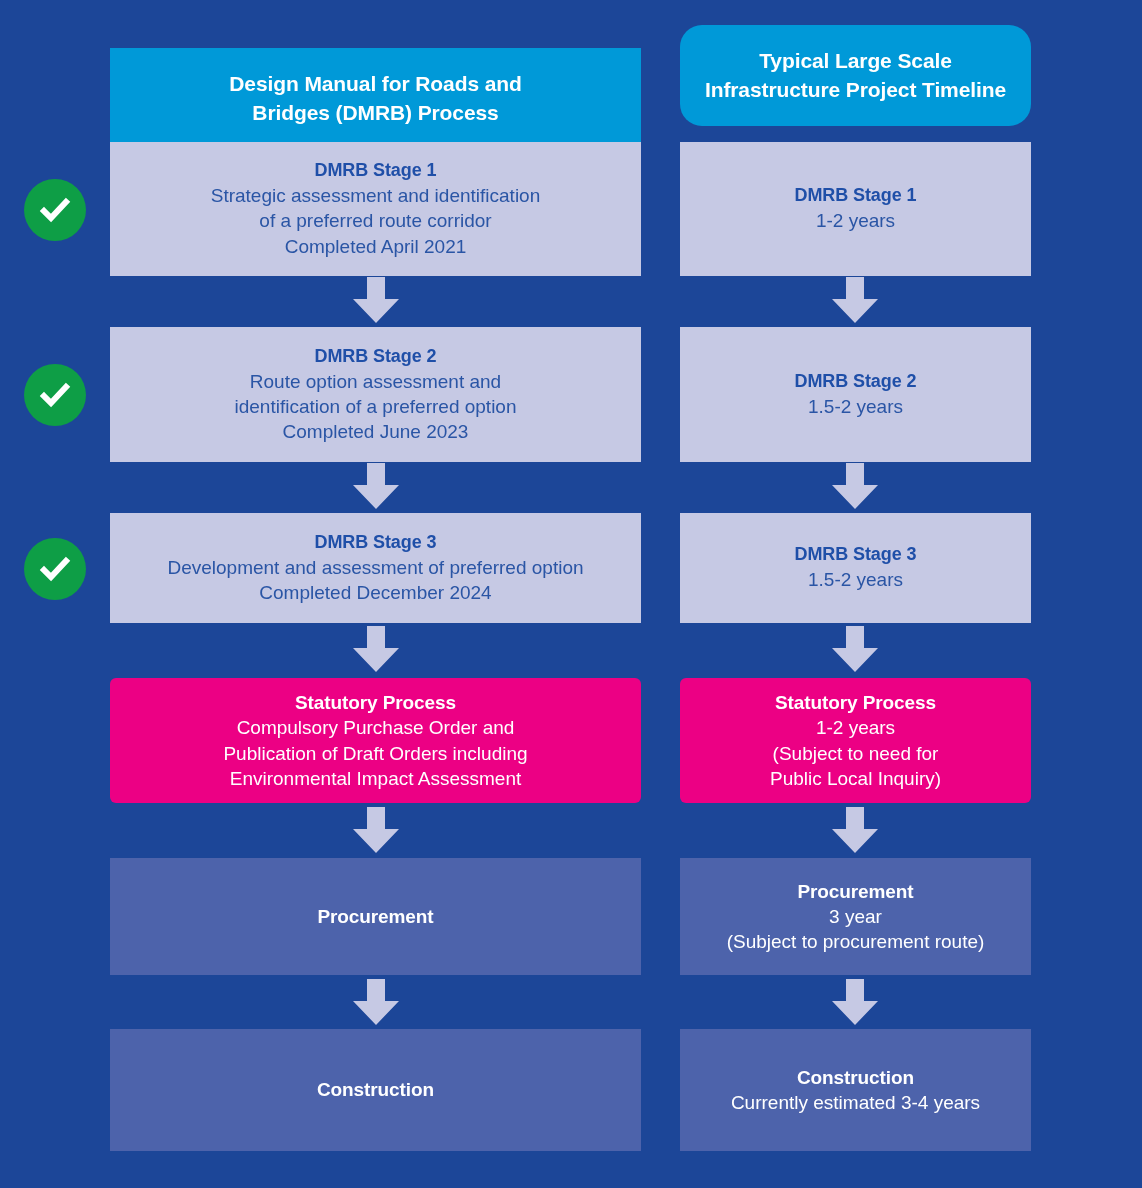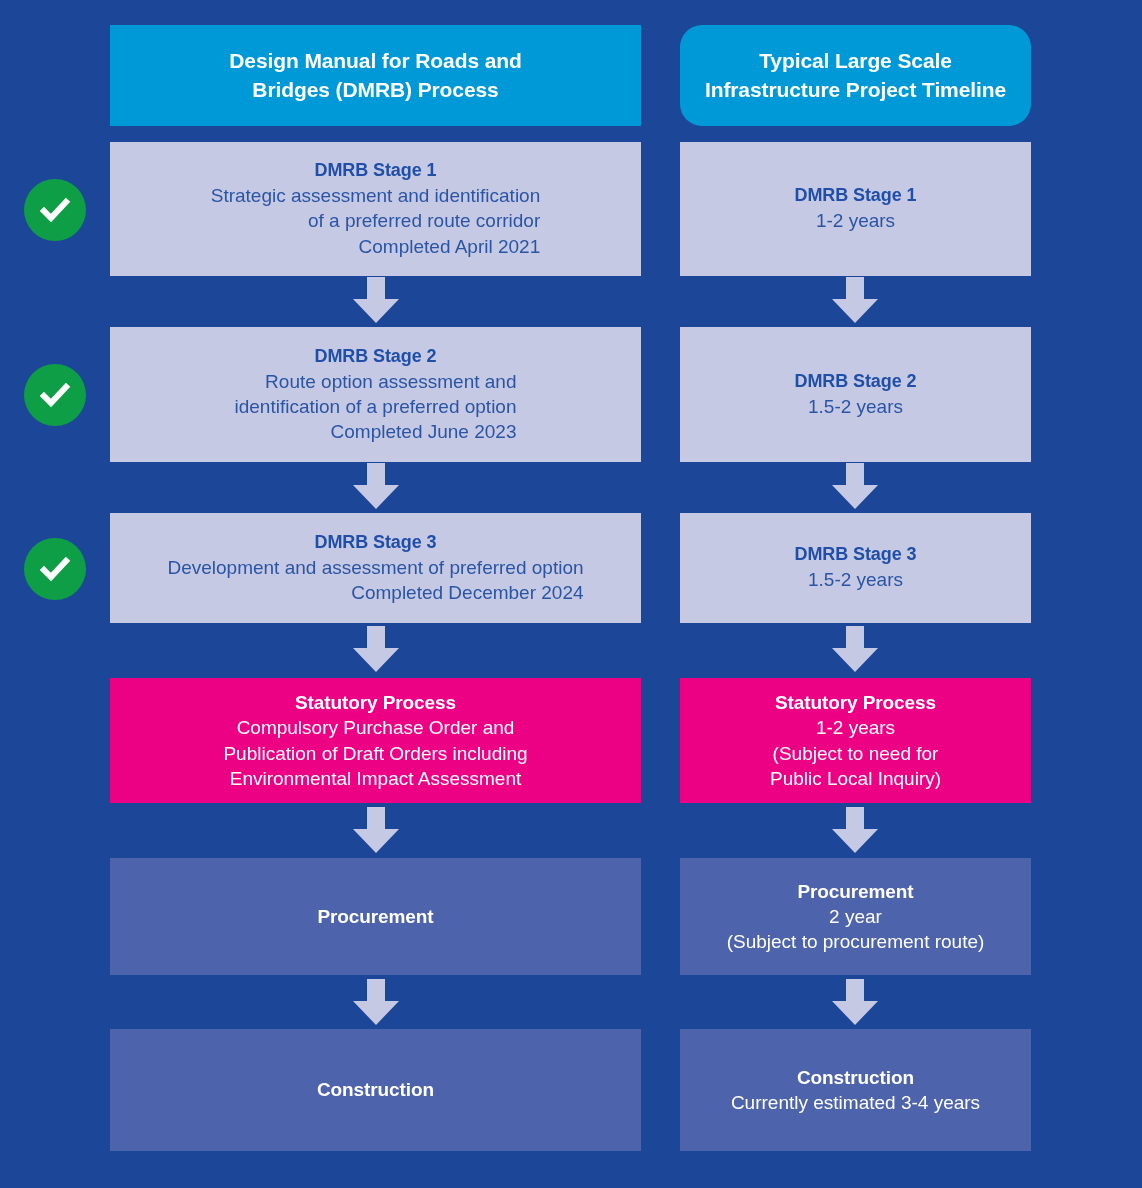--- a/index.html
+++ b/index.html
@@ -59,26 +59,27 @@
     font-size: 21px;
     line-height: 1.38;
   }
 
   
   .stage-box {
     background: #c6c9e4;
     color: #1f4fa8;
   }
   .stage-box .title { font-size: 18px; }
-  .stage-box .lines { font-size: 19px; color: #2a55a5; text-align: right; }
+  .stage-box .lines { font-size: 19px; color: #2a55a5; }
 
   
   .statutory-box {
     background: #ec0084;
     color: #ffffff;
+    border-radius: 6px;
   }
   .statutory-box .title { font-size: 19px; }
   .statutory-box .lines { font-size: 19px; }
 
   
   .future-box {
     background: #4d63ab;
     color: #ffffff;
   }
   .future-box .title { font-size: 19px; }
@@ -105,21 +106,21 @@
   }
   .check-badge svg { display: block; }
 </style>
 </head>
 <body>
 
 <div id="stage">
 
   <div class="column col-left">
 
-    <div class="node header-box" style="left:0; top:25px; width:531px; height:101px;">
+    <div class="node header-box" style="left:0; top:48px; width:531px; height:101px;">
       <div class="title">Design Manual for Roads and</div>
       <div class="title">Bridges (DMRB) Process</div>
     </div>
 
     <div class="node stage-box" style="left:0; top:142px; width:531px; height:134px;">
       <div class="title">DMRB Stage 1</div>
       <div class="lines">
         <div>Strategic assessment and identification</div>
         <div>of a preferred route corridor</div>
         <div>Completed April 2021</div>
@@ -248,21 +249,21 @@
 
     <div class="arrow" style="left:152px; top:807px;">
       <svg viewBox="0 0 46 46" aria-hidden="true">
         <polygon points="14,0 32,0 32,22 46,22 23,46 0,22 14,22" fill="#c6c9e4"></polygon>
       </svg>
     </div>
 
     <div class="node future-box" style="left:0; top:858px; width:351px; height:117px;">
       <div class="title">Procurement</div>
       <div class="lines">
-        <div>2 year</div>
+        <div>3 year</div>
         <div>(Subject to procurement route)</div>
       </div>
     </div>
 
     <div class="arrow" style="left:152px; top:979px;">
       <svg viewBox="0 0 46 46" aria-hidden="true">
         <polygon points="14,0 32,0 32,22 46,22 23,46 0,22 14,22" fill="#c6c9e4"></polygon>
       </svg>
     </div>
 

